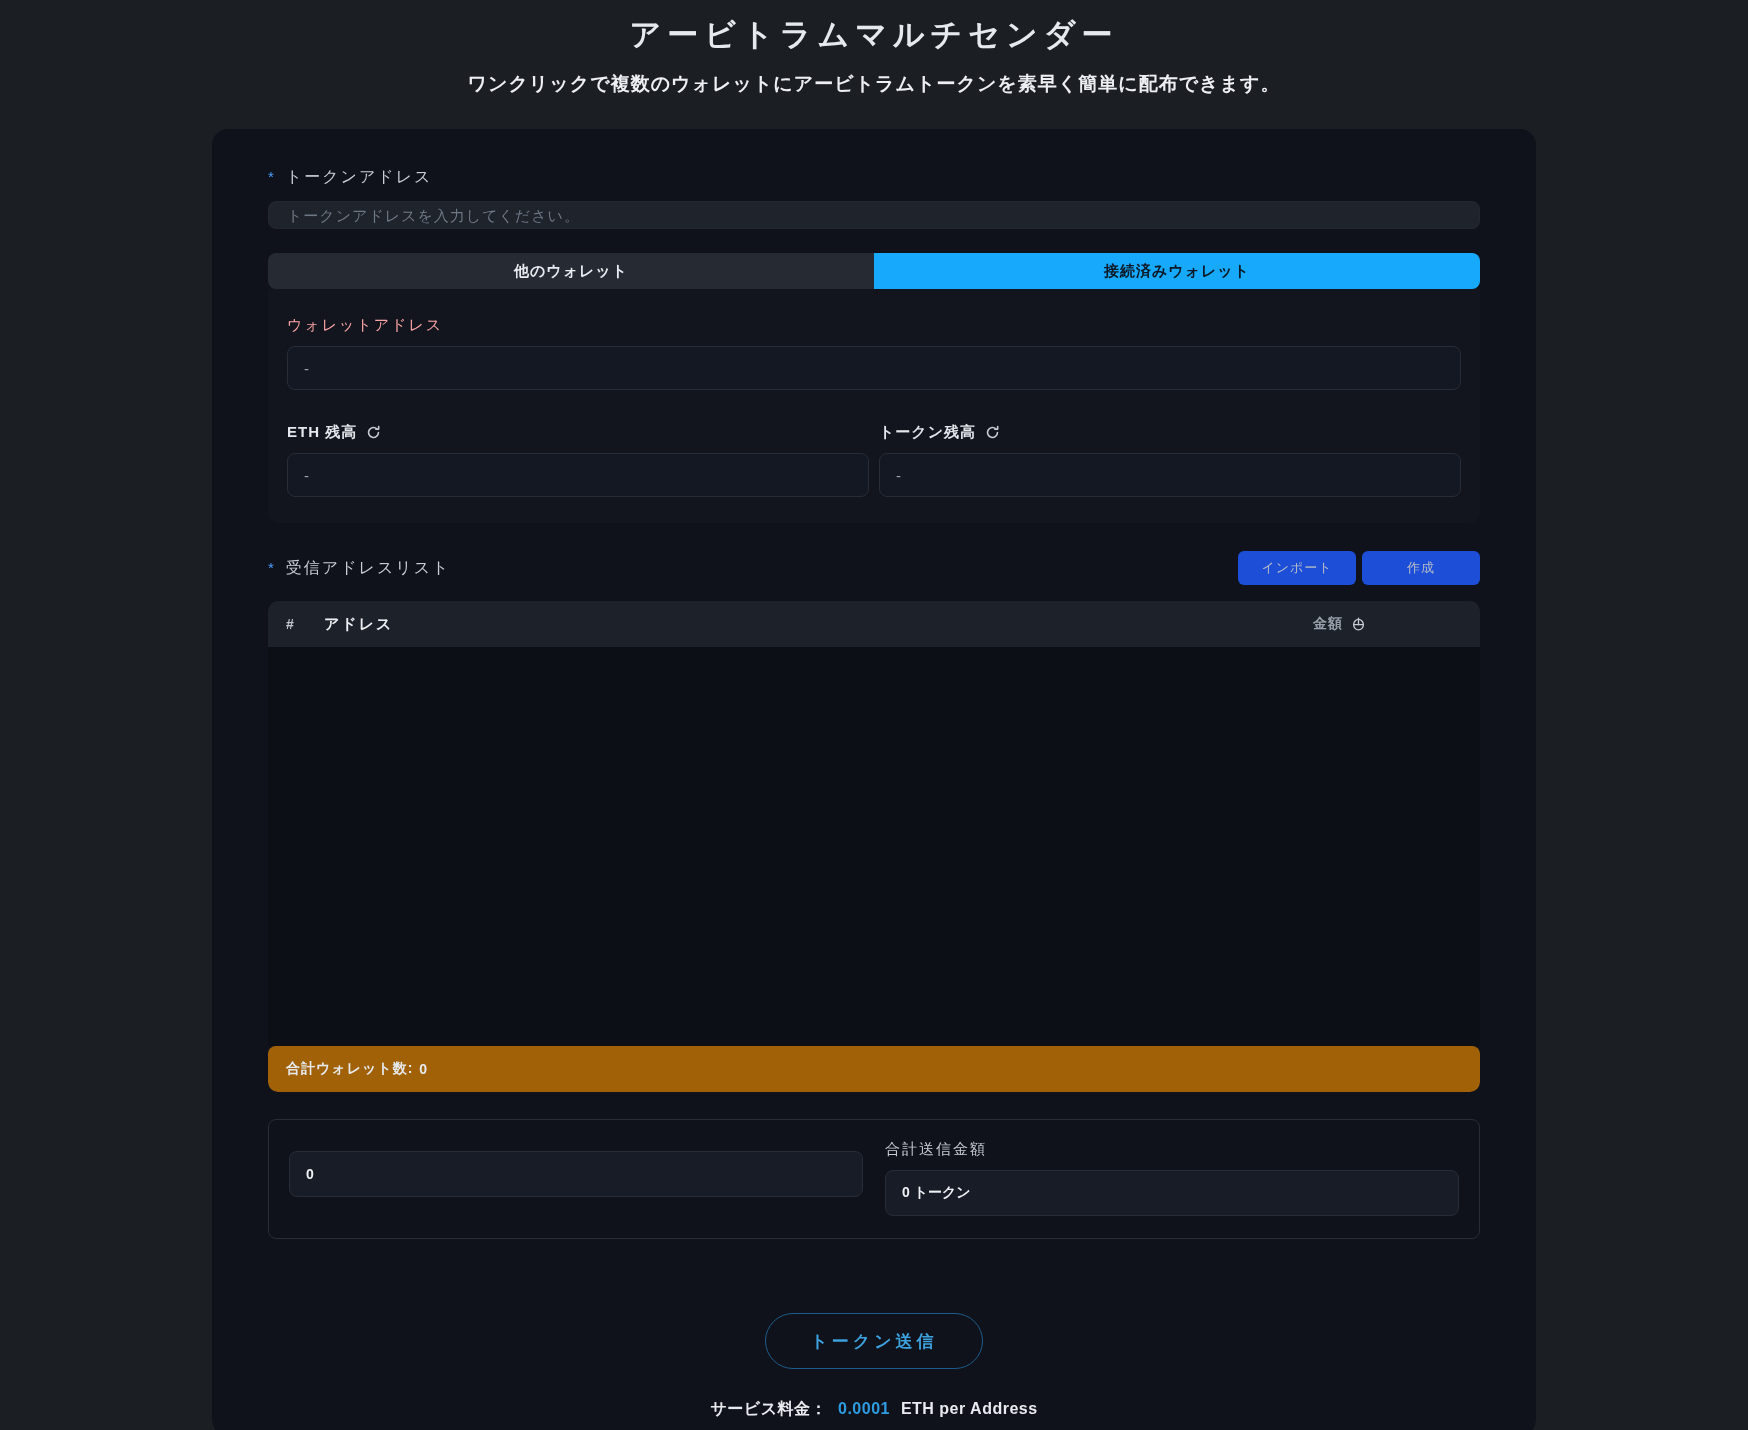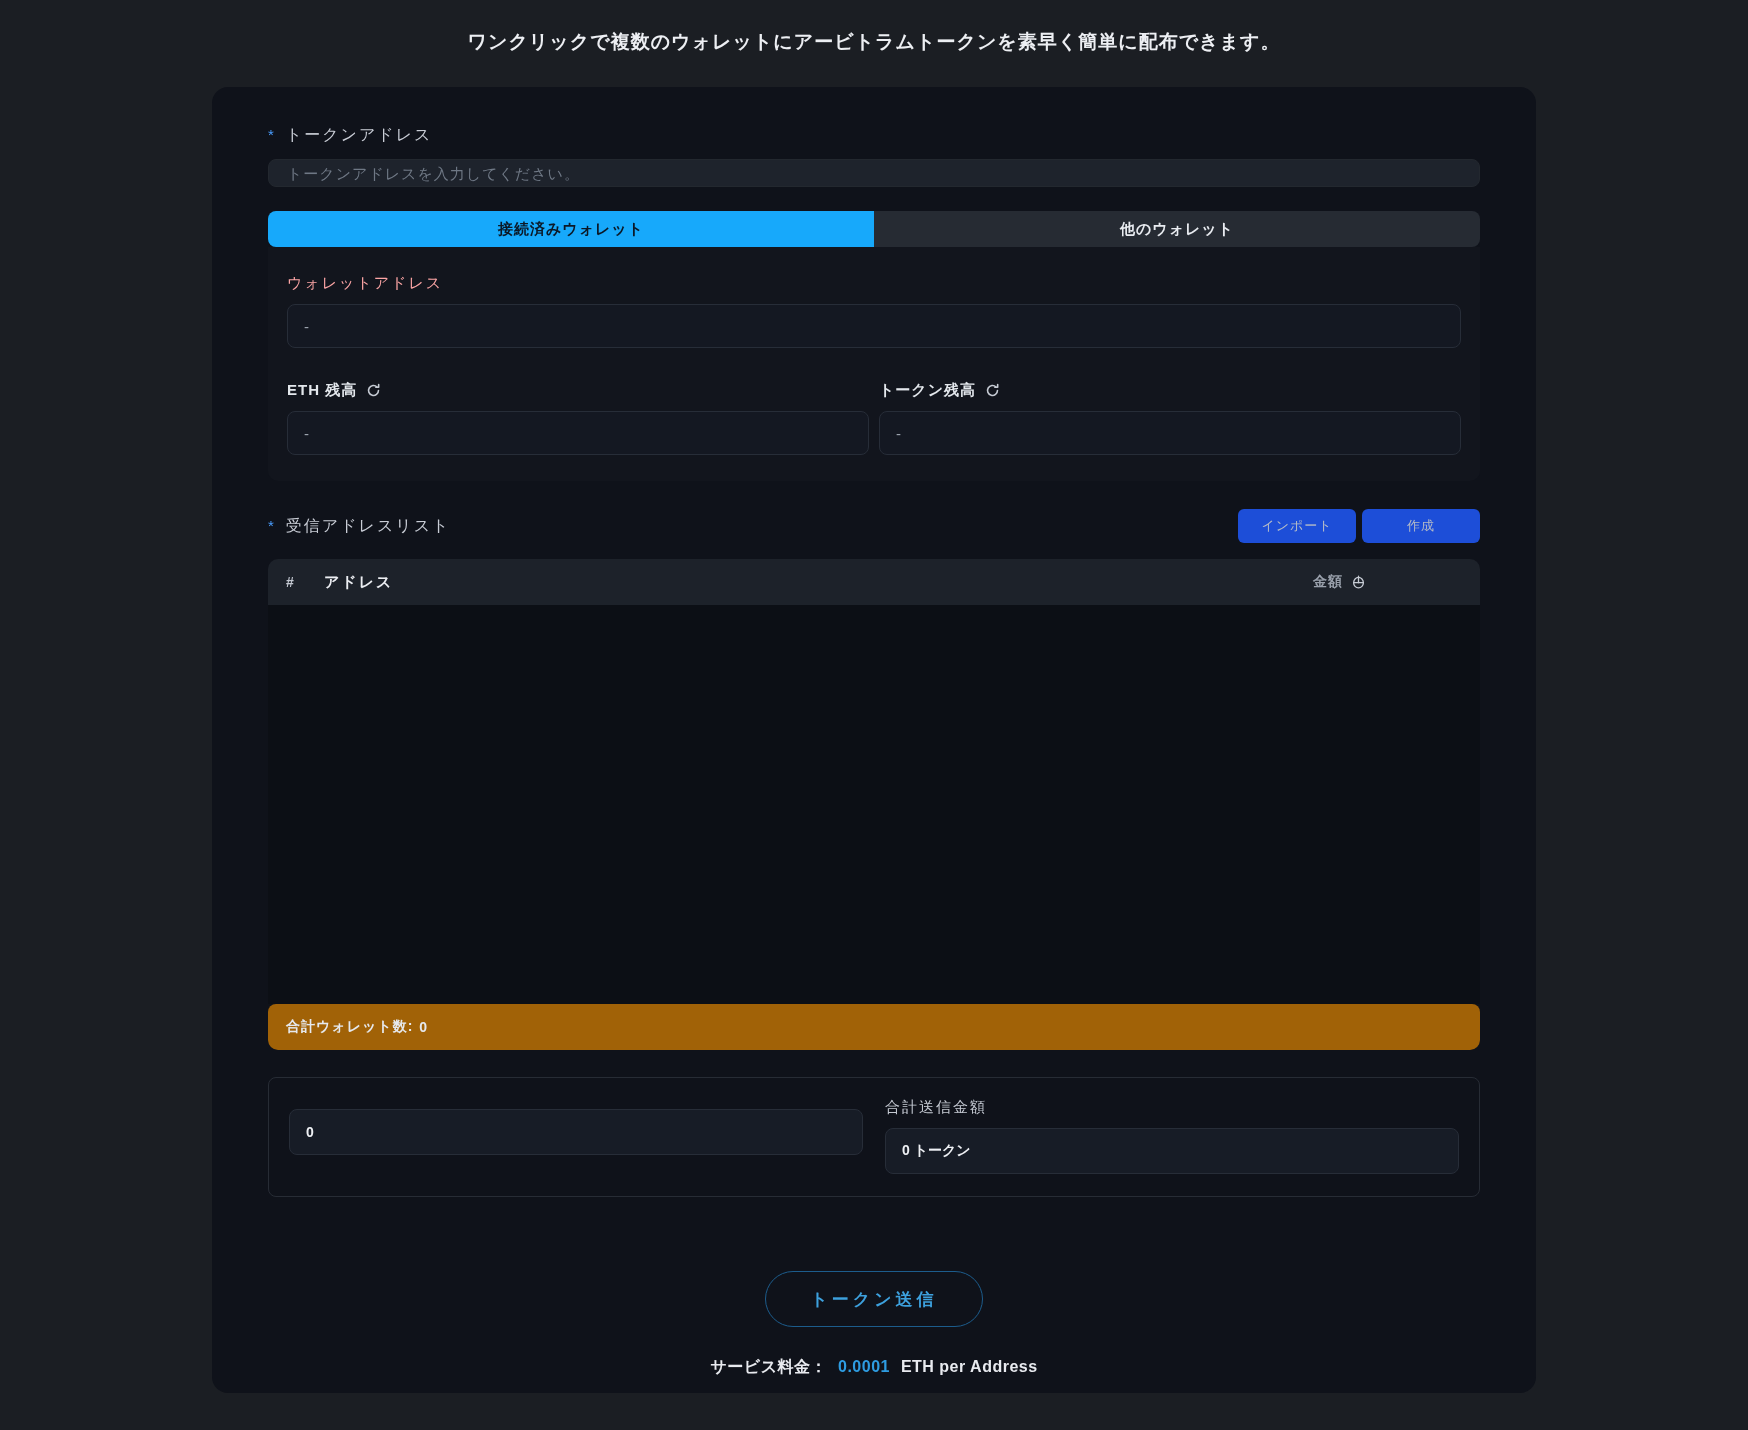--- a/index.html
+++ b/index.html
@@ -106,35 +106,36 @@
     margin-top:30px; text-align:center; font-size:16px; font-weight:bold; color:#e8eaef;
     letter-spacing:0.5px;
   }
   .fee-value { color:#2e9ce1; margin:0 6px; }
   svg { display:block; }
 </style>
 </head>
 <body>
 
 <header class="page-header">
+  <div class="page-title">アービトラムマルチセンダー</div>
   <div class="page-subtitle">ワンクリックで複数のウォレットにアービトラムトークンを素早く簡単に配布できます。</div>
 </header>
 
 <main class="card">
 
   
   <div class="field-label">
     <span class="req">*</span><span>トークンアドレス</span>
   </div>
   <input class="token-input" type="text" placeholder="トークンアドレスを入力してください。" style="">
 
   
   <div class="tabs">
+    <div class="tab inactive">他のウォレット</div>
     <div class="tab active">接続済みウォレット</div>
-    <div class="tab inactive">他のウォレット</div>
   </div>
 
   
   <section class="tab-panel">
     <div class="panel-label">ウォレットアドレス</div>
     <input class="dash-input" type="text" readonly="" value="-" style="">
 
     <div class="balances">
       <div class="balance-col">
         <div class="balance-label-row">

